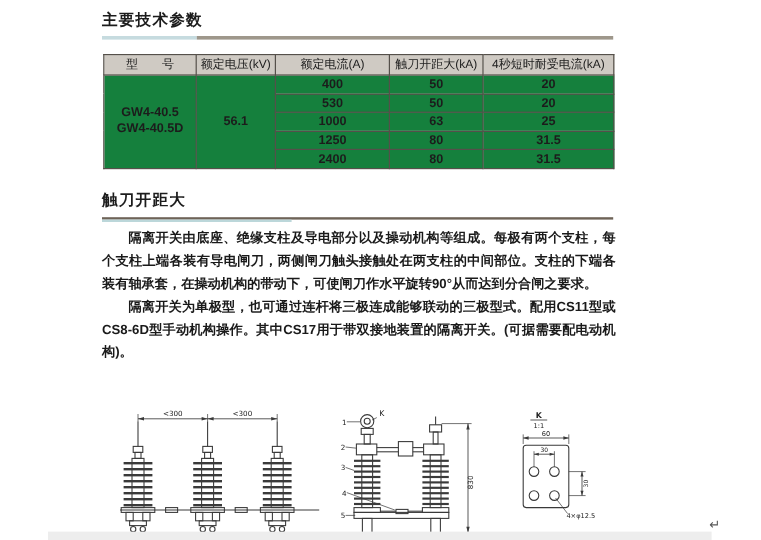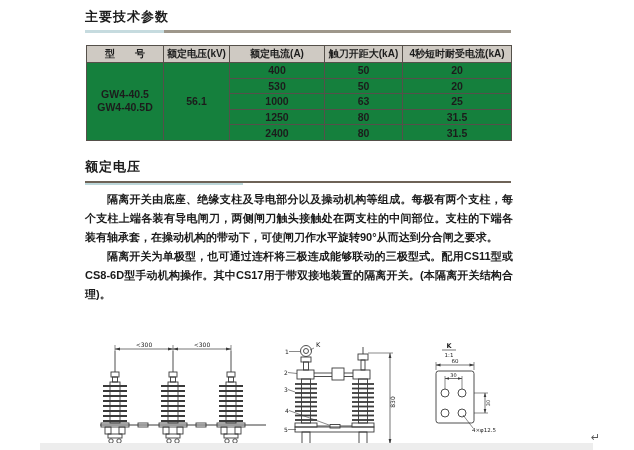--- a/index.html
+++ b/index.html
@@ -32,21 +32,21 @@
     border-collapse:collapse;table-layout:fixed;
     font-size:10.5px;font-weight:bold;color:#1c1c1c;
   }
   table.params th, table.params td{
     border:1px solid #55504a;
     text-align:center;vertical-align:middle;
     padding:0;
   }
   table.params th{
     background:#cfcac3;height:16px;
-    font-size:10px;font-weight:bold;
+    font-size:10px;font-weight:normal;
   }
   table.params td{height:14.6px;background:#15803d;}
   td.model-cell div{line-height:13px;}
   .body-text{
     position:absolute;left:85px;top:190px;width:428px;
     font-size:11px;line-height:19px;font-weight:700;color:#1a1a1a;
     text-align:justify;
   }
   .body-text p{margin:0;text-indent:2em;}
   .drawings svg{position:absolute;overflow:visible;}
@@ -124,29 +124,29 @@
         <td>31.5</td>
       </tr>
       <tr>
         <td>2400</td>
         <td>80</td>
         <td>31.5</td>
       </tr>
     </tbody>
   </table>
 
-  <h2 class="sec-title" id="title-struct">额定电压</h2>
+  <h2 class="sec-title" id="title-struct">触刀开距大</h2>
   <div class="divider" id="divider-struct">
     <span class="seg-dark"></span>
     <span class="seg-teal"></span>
   </div>
 
   <div class="body-text">
     <p>隔离开关由底座、绝缘支柱及导电部分以及操动机构等组成。每极有两个支柱，每个支柱上端各装有导电闸刀，两侧闸刀触头接触处在两支柱的中间部位。支柱的下端各装有轴承套，在操动机构的带动下，可使闸刀作水平旋转90°从而达到分合闸之要求。</p>
-    <p>隔离开关为单极型，也可通过连杆将三极连成能够联动的三极型式。配用CS11型或CS8-6D型手动机构操作。其中CS17用于带双接地装置的隔离开关。(本隔离开关结构合理)。</p>
+    <p>隔离开关为单极型，也可通过连杆将三极连成能够联动的三极型式。配用CS11型或CS8-6D型手动机构操作。其中CS17用于带双接地装置的隔离开关。(可据需要配电动机构)。</p>
   </div>
 
   <div class="drawings">
 
     <svg id="svg-three-pole" width="170" height="104" viewBox="0 0 170 104">
 
       <line x1="17" y1="3" x2="17" y2="9" stroke-width="0.6"></line>
       <line x1="75" y1="3" x2="75" y2="9" stroke-width="0.6"></line>
       <line x1="133" y1="3" x2="133" y2="9" stroke-width="0.6"></line>
       <line x1="17" y1="7" x2="75" y2="7" stroke-width="0.7"></line>

